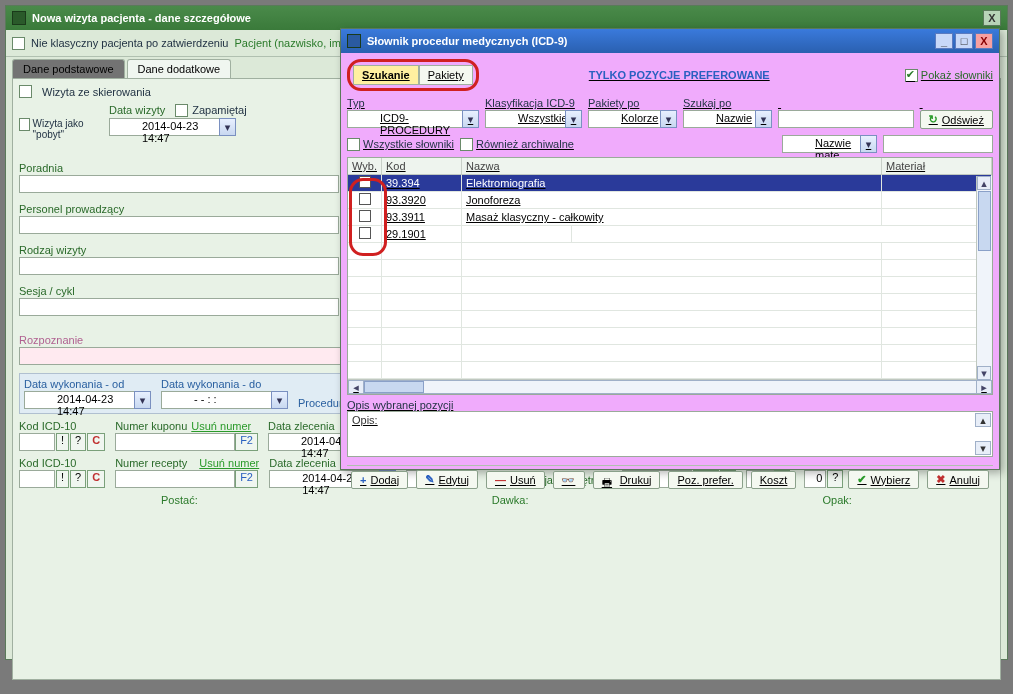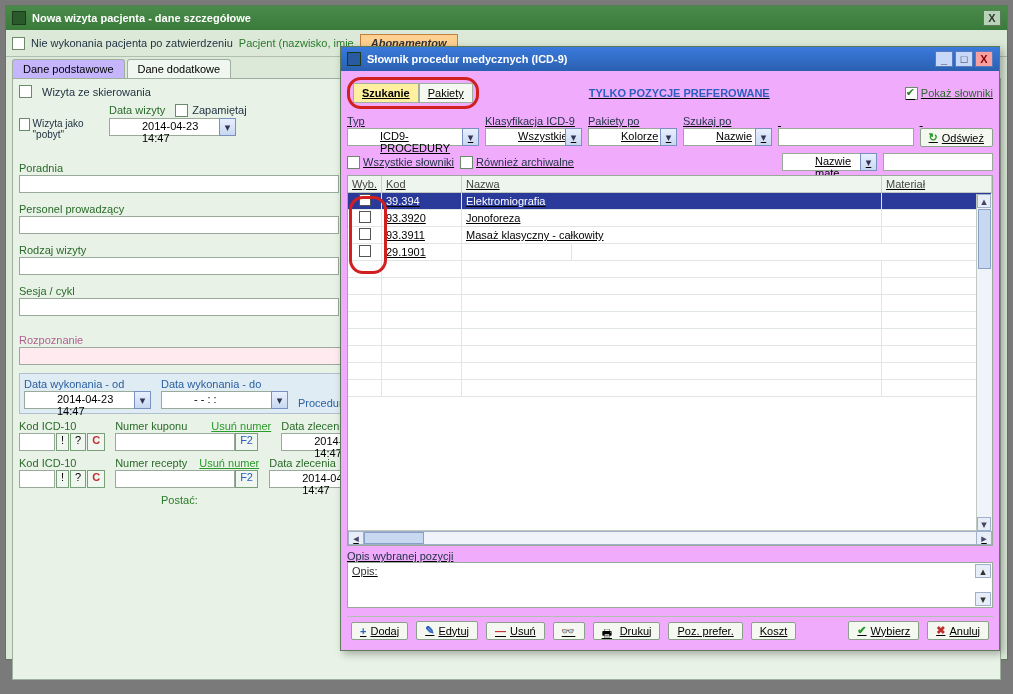--- a/index.html
+++ b/index.html
@@ -14,37 +14,37 @@
 .titlebar .ctl { width: 18px; height: 16px; background: #b8d4b8; border: 1px solid #5a7a5a; color: #333; font-weight: bold; text-align: center; line-height: 14px; margin-left: 2px; cursor: pointer; }
 
 .topbar { padding: 4px 6px; display: flex; align-items: center; gap: 6px; background: #dce9d8; border-bottom: 1px solid #b0c0b0; }
 .chk { width: 13px; height: 13px; border: 1px solid #6a8a6a; background: #fff; display: inline-block; vertical-align: middle; }
 .lbl { color: #234; }
 .lbl.green { color: #2a7a2a; }
 .btn-orange { background: #ffd090; border: 1px solid #c08040; padding: 2px 10px; font-weight: bold; font-style: italic; color: #333; }
 
 .tabs { display: flex; padding: 2px 0 0 6px; }
 .tab { background: #f0f6f0; border: 1px solid #a0b0a0; border-bottom: none; padding: 3px 10px; margin-right: 2px; border-radius: 3px 3px 0 0; cursor: pointer; }
-.tab.active { background: #c4b5fd; font-weight: normal; }
+.tab.active { background: #737373; font-weight: normal; }
 
 .panel { background: #e8f2e6; border: 1px solid #a0b0a0; margin: 0 6px; padding: 6px; height: 602px; position: relative; }
 .field-lbl { color: #2a6a2a; font-size: 11px; }
 .field-lbl.pink { color: #b06090; }
 .input { background: #fff; border: 1px solid #9aaa9a; height: 18px; padding: 1px 3px; }
 .combo { display: inline-flex; }
 .combo .input { border-right: none; padding-left: 32px; }
 .combo .ddrop { width: 17px; height: 18px; background: linear-gradient(#e8f0ff,#c8d8f0); border: 1px solid #7a90c0; text-align: center; line-height: 16px; color: #335; cursor: pointer; }
 .row { display: flex; align-items: flex-end; gap: 10px; margin-bottom: 6px; }
 .col { display: flex; flex-direction: column; gap: 1px; }
 .mini-btn { border: 1px solid #7aa07a; background: #f0f6f0; padding: 0 4px; height: 18px; cursor: pointer; }
 .mini-btn.red { color: #c03030; font-weight: bold; }
 .link-green { color: #2a9a2a; text-decoration: underline; cursor: pointer; }
 
 
-.modal { left: 340px; top: 46px; width: 660px; height: 605px; z-index: 100; box-shadow: 3px 3px 8px rgba(0,0,0,0.3); }
+.modal { left: 340px; top: 28px; width: 660px; height: 442px; z-index: 100; box-shadow: 3px 3px 8px rgba(0,0,0,0.3); }
 .modal .titlebar { background: linear-gradient(#3a7adc,#2a60b0); }
 .modal .ctl { background: #c8d8f8; border: 1px solid #5a7ac0; }
 .modal .ctl.close { background: #f8a0a0; color: #800; }
 .modal-body { background: #f0abfc; padding: 6px; height: calc(100% - 24px); display: flex; flex-direction: column; text-decoration: underline; }
 
 .mtabs { display: flex; align-items: center; }
 .red-oval { border: 3px solid #d02020; border-radius: 14px; padding: 3px; display: flex; }
 .mtab { padding: 3px 8px; border: 1px solid #a0b0a0; background: #f4f8f0; cursor: pointer; }
 .mtab.active { background: #fff0a0; font-weight: bold; }
 .pref-txt { color: #2a60c0; font-weight: bold; margin: 0 auto 0 110px; }
@@ -93,21 +93,21 @@
 <div class="win outer">
   <div class="titlebar">
     <span class="ticon"></span>
     <span>Nowa wizyta pacjenta - dane szczegółowe</span>
     <span class="spacer"></span>
     <span class="ctl">X</span>
   </div>
 
   <div class="topbar">
     <span class="chk"></span>
-    <span class="lbl">Nie wykonania pacjenta po zatwierdzeniu</span>
+    <span class="lbl">Nie klasyczny pacjenta po zatwierdzeniu</span>
     <span class="lbl green">Pacjent (nazwisko, imię</span>
     <span class="btn-orange">Abonamentow</span>
   </div>
 
   <div class="tabs">
     <div class="tab active">Dane podstawowe</div>
     <div class="tab">Dane dodatkowe</div>
   </div>
 
   <div class="panel">
@@ -187,21 +187,21 @@
       <div class="col">
         <span class="field-lbl">Kod ICD-10</span>
         <div style="display:flex;gap:1px">
           <div class="input" style="width:36px"></div>
           <span class="mini-btn">!</span>
           <span class="mini-btn">?</span>
           <span class="mini-btn red">C</span>
         </div>
       </div>
       <div class="col">
-        <div style="display:flex;gap:24px">
+        <div style="display:flex;gap:4px">
             <span class="field-lbl">Numer kuponu</span>
             <span class="link-green">Usuń numer</span>
           </div>
         <div style="display:flex">
             <div class="input" style="width:120px"></div>
             <span class="mini-btn" style="color:#2a60c0">F2</span>
           </div>
       </div>
       <div class="col">
         <span class="field-lbl">Data zlecenia</span>

